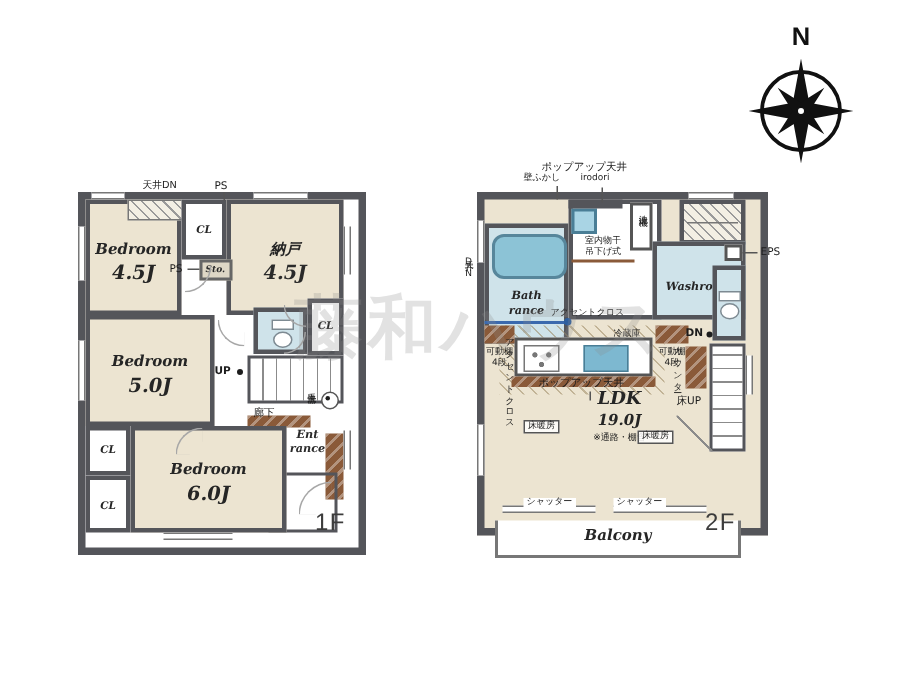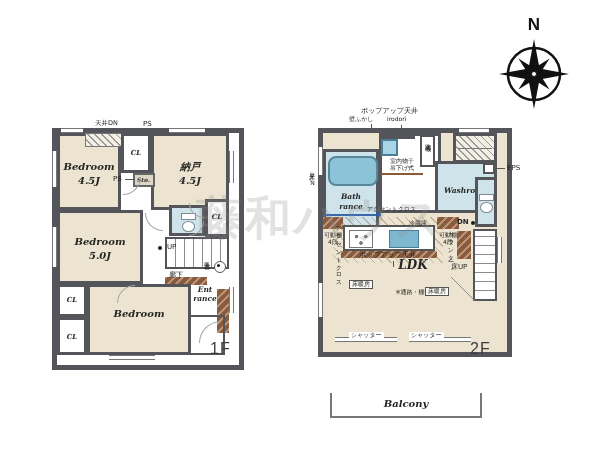--- a/index.html
+++ b/index.html
@@ -15,21 +15,21 @@
   .accent-hatch{background:repeating-linear-gradient(45deg,rgba(151,131,92,0) 0 5px,rgba(151,131,92,.5) 5px 6px);}
   .wood{background:#8a5a39 repeating-linear-gradient(135deg,rgba(255,255,255,.35) 0 2px,rgba(0,0,0,0) 2px 6px);border:1px solid #4e3категория320;}
   .stairs-v{background:#fff repeating-linear-gradient(90deg,transparent 0 8px,#8b8b8b 8px 9px);border:2px solid #54555a;}
   .stairs-h{background:#fff repeating-linear-gradient(0deg,transparent 0 8px,#8b8b8b 8px 9px);border:2px solid #54555a;}
   .grid{background:#fff repeating-linear-gradient(0deg,transparent 0 9px,#bbb 9px 10px),repeating-linear-gradient(90deg,transparent 0 9px,#bbb 9px 10px);border:2px solid #54555a;}
   .lbl{position:absolute;font-size:7px;line-height:1.15;color:#1c1c1c;white-space:nowrap;}
   .tiny{font-size:6px;}
   .en{font-family:"DejaVu Serif","Liberation Serif",serif;font-style:italic;font-weight:bold;color:#2a2a2a;}
   .rname{position:absolute;width:100%;text-align:center;font-family:"DejaVu Serif","Liberation Serif",serif;
          font-style:italic;font-weight:bold;font-size:10px;color:#252525;line-height:1.35;}
-  .rsize{display:block;font-size:10px;}
+  .rsize{display:block;font-size:13px;}
   .vert{writing-mode:vertical-rl;text-orientation:upright;letter-spacing:1px;}
   .badge{border:1px solid #555;background:rgba(255,255,255,.85);padding:0 2px;font-size:6px;}
   .win{position:absolute;background:#fff;border-top:1px solid #777;border-bottom:1px solid #777;box-sizing:border-box;}
   .winv{position:absolute;background:#fff;border-left:1px solid #777;border-right:1px solid #777;box-sizing:border-box;}
   .arc{position:absolute;border:1px solid #a7a7a7;box-sizing:border-box;background:transparent;}
   .arc-bl{border-top:none;border-right:none;border-radius:0 0 0 100%;}
   .arc-br{border-top:none;border-left:none;border-radius:0 0 100% 0;}
   .arc-tl{border-bottom:none;border-right:none;border-radius:100% 0 0 0;}
   .line{position:absolute;background:#555;}
   .blue-line{position:absolute;background:#3a69ae;}
@@ -102,40 +102,41 @@
           <div class="bowl"></div>
       </div>
     </div>
     <div class="room white" style="left:148px;top:66px;width:24px;height:38px;">
       <div class="rname en" style="top:10px;font-size:7px;">CL</div>
     </div>
     <div class="arc arc-bl" style="left:132px;top:70px;width:15px;height:15px;"></div>
     <div class="arc arc-br" style="left:132px;top:88px;width:15px;height:15px;"></div>
 
     <div class="abs stairs-v" style="left:108px;top:104px;width:64px;height:32px;box-sizing:border-box;"></div>
-    <div class="lbl" style="left:86px;top:110px;font-weight:normal;padding-left:24px;">UP</div>
+    <div class="lbl" style="left:86px;top:110px;font-weight:bold;">UP</div>
     <div class="dot" style="left:101px;top:113px;"></div>
     <div class="abs wood" style="left:108px;top:144px;width:42px;height:8px;"></div>
     <div class="lbl" style="left:112px;top:138px;">廊下</div>
     <div class="circ" style="left:157px;top:128px;width:10px;height:10px;"></div>
     <div class="dot" style="left:160px;top:131px;width:3px;height:3px;"></div>
     <div class="lbl vert" style="left:146px;top:124px;font-size:6px;height:34px;">手洗器</div>
 
     <div class="lbl en" style="left:128px;top:153px;width:40px;text-align:center;font-size:7.5px;">
       <span style="display:block;">Ent</span>
       <span style="display:block;">rance</span>
     </div>
     <div class="abs wood" style="left:160px;top:156px;width:12px;height:44px;"></div>
     <div class="abs grid" style="left:122px;top:182px;width:46px;height:40px;box-sizing:border-box;">
       <div class="arc arc-tl" style="left:18px;top:4px;width:22px;height:22px;"></div>
     </div>
 
     <div class="room cream" style="left:30px;top:151px;width:104px;height:71px;">
       <div class="rname" style="top:20px;">
         <span>Bedroom</span>
+        <span class="rsize">6.0J</span>
       </div>
     </div>
     <div class="room white" style="left:0;top:151px;width:30px;height:33px;">
       <div class="rname en" style="top:8px;font-size:7px;">CL</div>
     </div>
     <div class="room white" style="left:0;top:184px;width:30px;height:38px;">
       <div class="rname en" style="top:12px;font-size:7px;">CL</div>
     </div>
 
     <div class="arc arc-br" style="left:66px;top:44px;width:18px;height:18px;"></div>
@@ -223,20 +224,21 @@
     <div class="abs stairs-h" style="left:150px;top:96px;width:24px;height:72px;box-sizing:border-box;"></div>
     <div class="diag" style="left:128px;top:144px;width:24px;height:24px;"></div>
     <div class="lbl" style="left:134px;top:85px;font-weight:bold;">DN</div>
     <div class="dot" style="left:148px;top:88px;"></div>
     <div class="abs wood" style="left:134px;top:98px;width:14px;height:28px;"></div>
     <div class="lbl vert tiny" style="left:124px;top:94px;height:40px;">カウンター</div>
     <div class="lbl" style="left:128px;top:130px;">床UP</div>
 
     <div class="rname" style="left:50px;top:124px;width:80px;">
       <span style="font-size:12px;">LDK</span>
+      <span class="rsize" style="font-size:10px;">19.0J</span>
     </div>
     <div class="lbl tiny" style="left:62px;top:156px;width:56px;text-align:center;font-family:'DejaVu Sans',sans-serif;font-style:normal;">※通路・棚含</div>
 
     <div class="lbl badge" style="left:26px;top:147px;">床暖房</div>
     <div class="lbl badge" style="left:102px;top:154px;">床暖房</div>
 
     <div class="win" style="left:12px;top:204px;width:62px;height:5px;"></div>
     <div class="win" style="left:86px;top:204px;width:62px;height:5px;"></div>
     <div class="lbl tiny" style="left:26px;top:199px;background:#fff;padding:0 2px;">シャッター</div>
     <div class="lbl tiny" style="left:86px;top:199px;background:#fff;padding:0 2px;">シャッター</div>
@@ -248,18 +250,18 @@
 
     <div class="abs" style="left:56px;top:0;width:36px;height:6px;background:#54555a;"></div>
     <div class="lbl" style="left:38px;top:-26px;">ポップアップ天井</div>
     <div class="lbl tiny" style="left:64px;top:-17px;">irodori</div>
     <div class="lbl tiny" style="left:26px;top:-17px;">壁ふかし</div>
     <div class="line" style="left:48px;top:-9px;width:1px;height:9px;"></div>
     <div class="line" style="left:78px;top:-8px;width:1px;height:10px;"></div>
     <div class="lbl vert" style="left:-15px;top:36px;font-size:6px;height:44px;">天井DN</div>
   </div>
 
-  <div class="abs" style="left:330px;top:347px;width:152px;height:25px;border:2px solid #777;border-top:none;background:#fff;box-sizing:border-box;margin-top:46px;">
+  <div class="abs" style="left:330px;top:347px;width:164px;height:25px;border:2px solid #777;border-top:none;background:#fff;box-sizing:border-box;">
     <div class="rname en" style="top:4px;font-size:10px;font-family:'DejaVu Serif',serif;">Balcony</div>
   </div>
   <div class="floor-tag" style="left:470px;top:340px;">2F</div>
 
 </div>
 
 </body></html>

